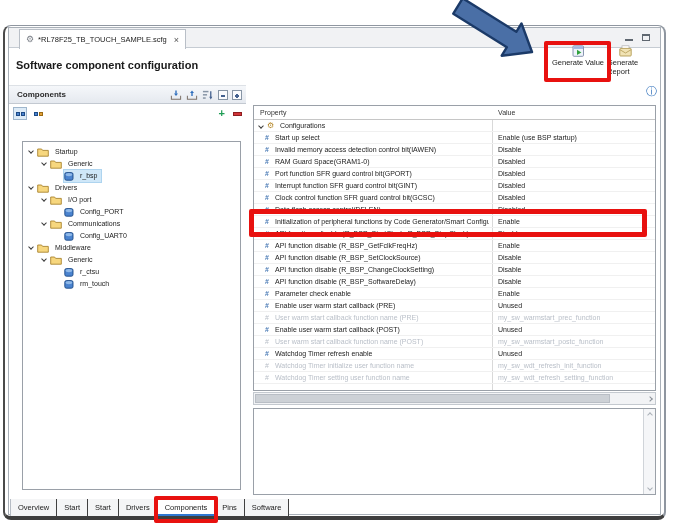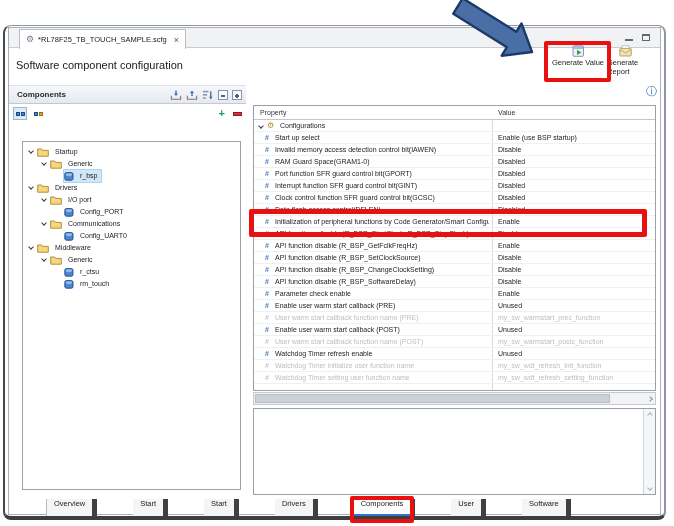--- a/index.html
+++ b/index.html
@@ -19,21 +19,21 @@
   .etab{position:absolute;left:10px;top:1px;height:20px;background:#fff;
         border:1px solid #b9bfc7;border-bottom:none;padding:0 6px;display:flex;
         align-items:center;gap:4px;font-size:7.5px;color:#222;z-index:2;}
   .etab .gear{font-size:9px;color:#7a7f87;line-height:1;}
   .etab .close{font-size:9px;color:#555;margin-left:3px;cursor:pointer;}
   .winctl{position:absolute;right:10px;top:6px;display:flex;gap:9px;align-items:center;}
   .ic-min{width:8px;height:7px;position:relative;}
   .ic-min::after{content:"";position:absolute;left:0;bottom:0;width:8px;height:2px;background:#5f6770;}
   .ic-max{width:8px;height:7px;border:1px solid #5f6770;border-top:2px solid #5f6770;}
   
-  .pagetitle{position:absolute;left:7px;top:31px;font-size:11px;font-weight:normal;color:#1a1a1a;}
+  .pagetitle{position:absolute;left:7px;top:31px;font-size:11px;font-weight:bold;color:#1a1a1a;}
   .actbtn{position:absolute;display:flex;flex-direction:column;align-items:center;gap:1px;
           font-size:7.5px;color:#222;cursor:pointer;}
   .btn-gc{left:540px;top:17px;width:58px;}
   .btn-gr{left:598px;top:17px;width:36px;}
   
   .phead{position:absolute;top:57px;height:19px;background:linear-gradient(#f5f7fa,#e5e9ef);
          border-top:1px solid #dde1e6;border-bottom:1px solid #c3c9d1;display:flex;
          align-items:center;font-size:8px;font-weight:bold;color:#2b2b2b;}
   .phead-left{left:0;width:237px;padding-left:8px;}
   .phead-right{left:238px;width:413px;padding-left:7px;}
@@ -97,22 +97,22 @@
   
   .descbox{position:absolute;left:244px;top:380px;width:403px;height:87px;background:#fff;
            border:1px solid #9aa0a8;}
   .vscroll{position:absolute;right:0;top:0;bottom:0;width:12px;background:#f5f6f8;border-left:1px solid #d0d4d9;}
   .va{position:absolute;left:3.5px;width:4px;height:4px;border-right:1.3px solid #aab0b8;border-bottom:1.3px solid #aab0b8;}
   .va.up{top:4px;transform:rotate(-135deg);}
   .va.dn{bottom:4px;transform:rotate(45deg);}
   
   .btabs{position:absolute;left:1px;top:471px;height:17px;display:flex;align-items:stretch;
          font-size:7.5px;color:#222;}
-  .btab{position:relative;display:flex;align-items:flex-start;padding:0 7px;border-right:5px solid #404040;
-        cursor:pointer;background:#f4f5f6;margin-left:36px;}
+  .btab{position:relative;display:flex;align-items:center;padding:0 7px;border-right:1px solid #404040;
+        cursor:pointer;background:#f4f5f6;}
   .btab:first-child{border-left:1px solid #b6bcc4;}
   .btab.active{background:#fff;}
   .underline{position:absolute;left:0;right:0;bottom:0;height:2px;background:var(--accent,#2f77d1);}
   
   .redbox{position:absolute;border:4px solid var(--hl,#e8110f);border-radius:2px;z-index:50;pointer-events:none;}
   .redbox.thick{border-width:5px;}
   .rb-gc{left:535px;top:13px;width:67px;height:41px;}
   .rb-row{left:240px;top:181px;width:398px;height:28px;}
   .rb-tab{left:-4px;top:-3px;right:-4px;height:27px;}
   
@@ -483,21 +483,21 @@
         </div>
         <div class="btab">
           <span>Drivers</span>
         </div>
         <div class="btab active">
           <span>Components</span>
           <div class="underline"></div>
           <div class="redbox rb-tab"></div>
         </div>
         <div class="btab">
-          <span>User</span>
+          <span>Pins</span>
         </div>
         <div class="btab">
           <span>Software</span>
         </div>
       </div>
 
     <div class="redbox rb-gc"></div>
 
     <div class="redbox rb-row thick"></div>
   </div>

